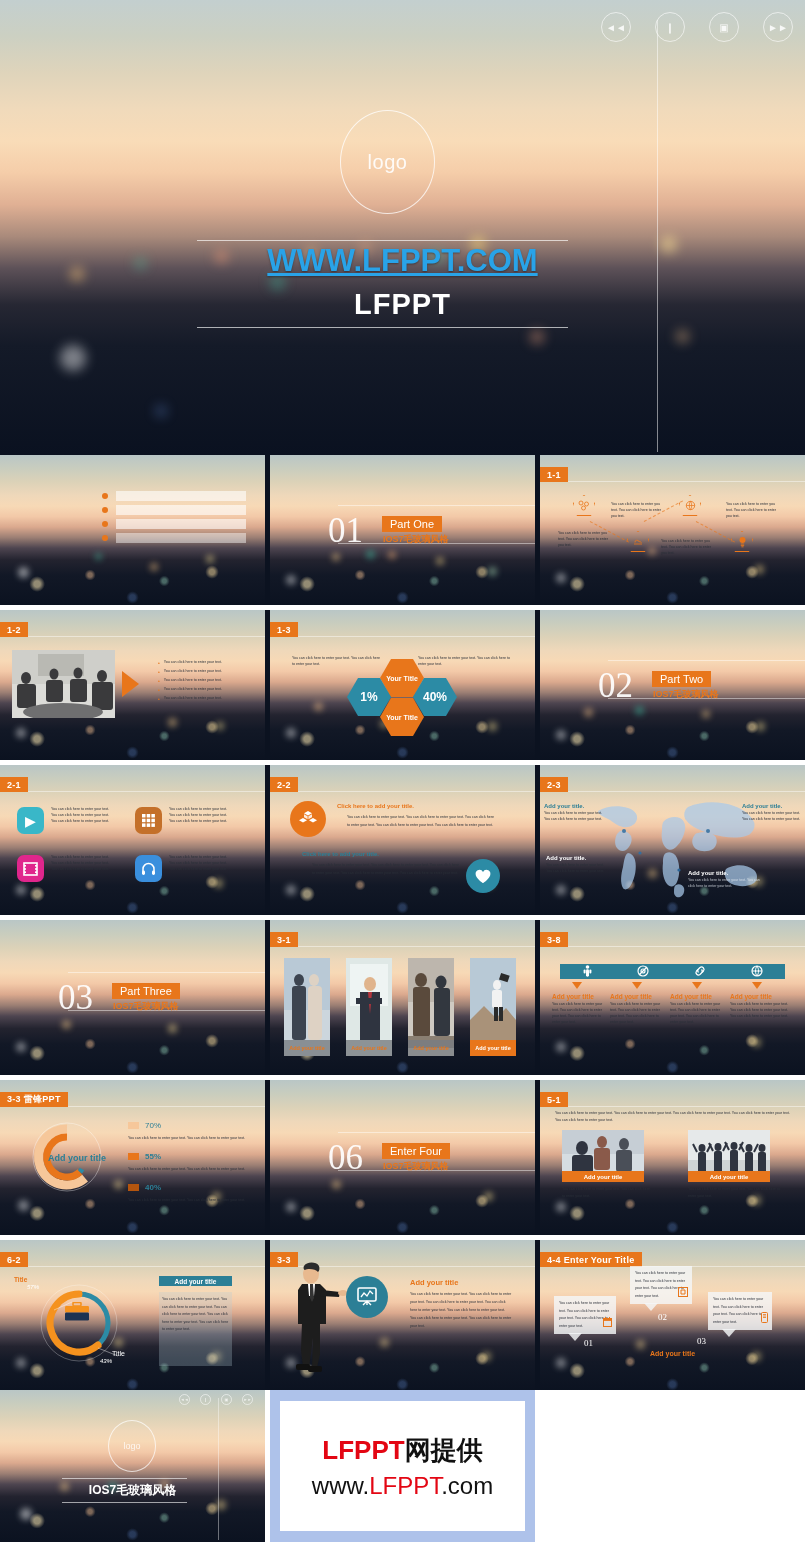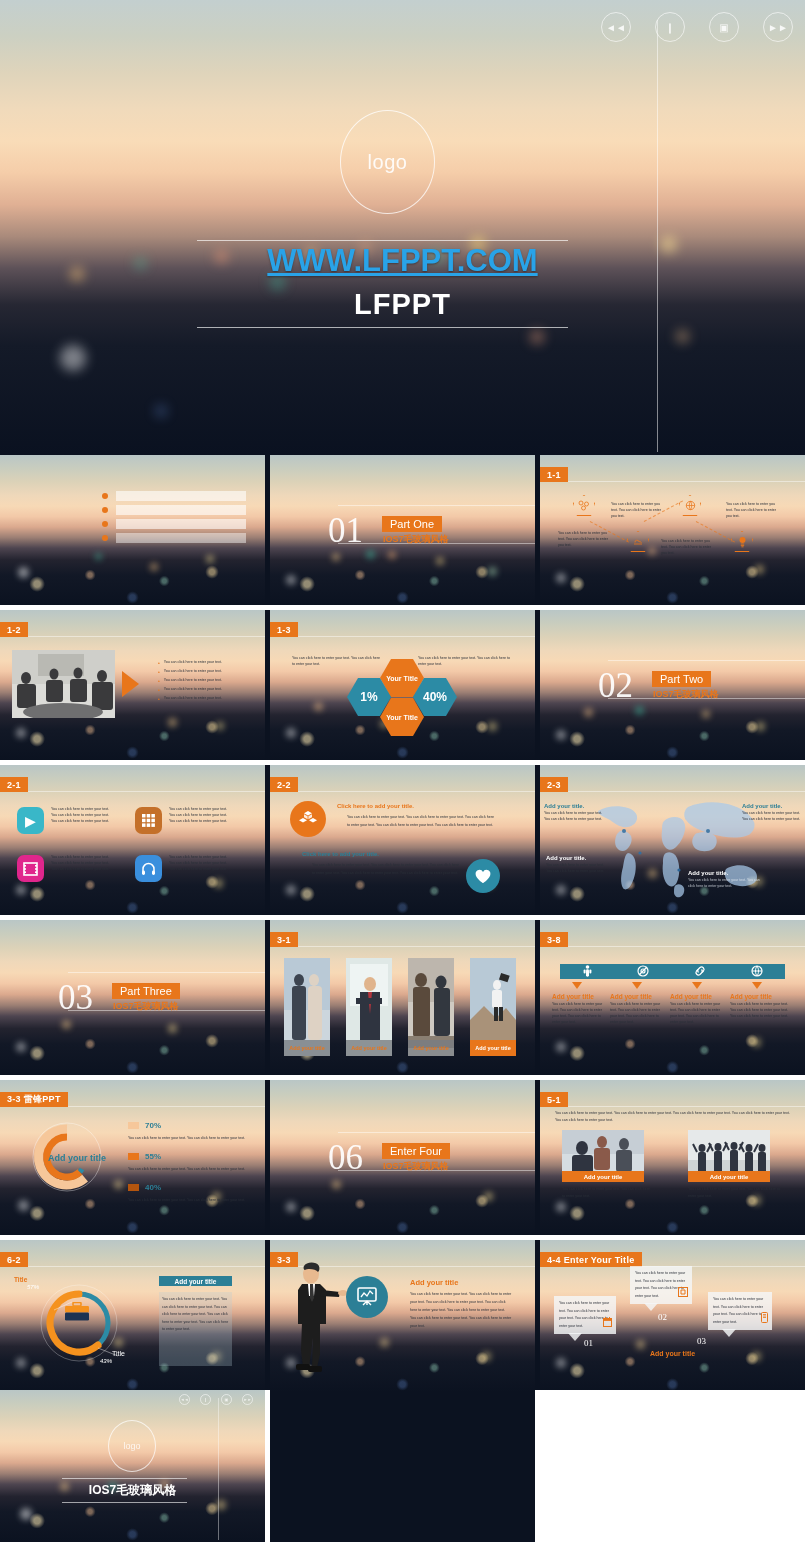--- a/index.html
+++ b/index.html
@@ -701,21 +701,21 @@
             <circle cx="39" cy="39" r="34" fill="none" stroke="rgba(255,255,255,.35)" stroke-width="1"></circle>
             <path d="M39 11a28 28 0 10 18 49" fill="none" stroke="#f6c79a" stroke-width="9"></path>
             <path d="M39 19a20 20 0 10 13 35" fill="none" stroke="#e8761b" stroke-width="7"></path>
             <path d="M52 54a20 20 0 002-3" fill="none" stroke="#2c8ba5" stroke-width="5"></path>
           </svg>
         </div>
         <div class="teal" style="position:absolute;left:48px;top:73px;font-size:9px;font-weight:bold;z-index:5">Add your title</div>
 
         <div style="position:absolute;left:128px;top:36px;width:122px;z-index:4">
           <div style="margin-bottom:5px">
-            <span class="legend-sq" style="background:#f6c79a"></span><span class="teal" style="font-size:8px;font-weight:bold;vertical-align:middle">70%</span>
+            <span class="legend-sq" style="background:#f6c79a"></span><span class="teal" style="font-size:8px;font-weight:normal;vertical-align:middle">70%</span>
             <div class="ph" style="margin-top:2px">You can click here to enter your text. You can click here to enter your text.</div>
           </div>
           <div style="margin-bottom:5px">
             <span class="legend-sq" style="background:#e8761b"></span><span class="teal" style="font-size:8px;font-weight:bold;vertical-align:middle">55%</span>
             <div class="ph" style="margin-top:2px">You can click here to enter your text. You can click here to enter your text.</div>
           </div>
           <div>
             <span class="legend-sq" style="background:#b4550e"></span><span class="teal" style="font-size:8px;font-weight:bold;vertical-align:middle">40%</span>
             <div class="ph" style="margin-top:2px">You can click here to enter your text. You can click here to enter your text.</div>
           </div>
@@ -941,14 +941,20 @@
         <span>logo</span>
       </div>
     <div class="f-rule" style="top:88px"></div>
     <div class="f-title">IOS7毛玻璃风格</div>
     <div class="f-rule" style="top:112px"></div>
   </div>
 
   <div class="filler2"></div>
   <div class="filler"></div>
 
+  <div class="wm">
+    <div class="wm-inner">
+      <div class="wm-l1"><span class="wm-red">LFPPT</span><span>网提供</span></div>
+      <div class="wm-l2"><span>www.</span><span class="wm-red">LFPPT</span><span>.com</span></div>
+    </div>
+  </div>
 
 </div>
 
 </body></html>

